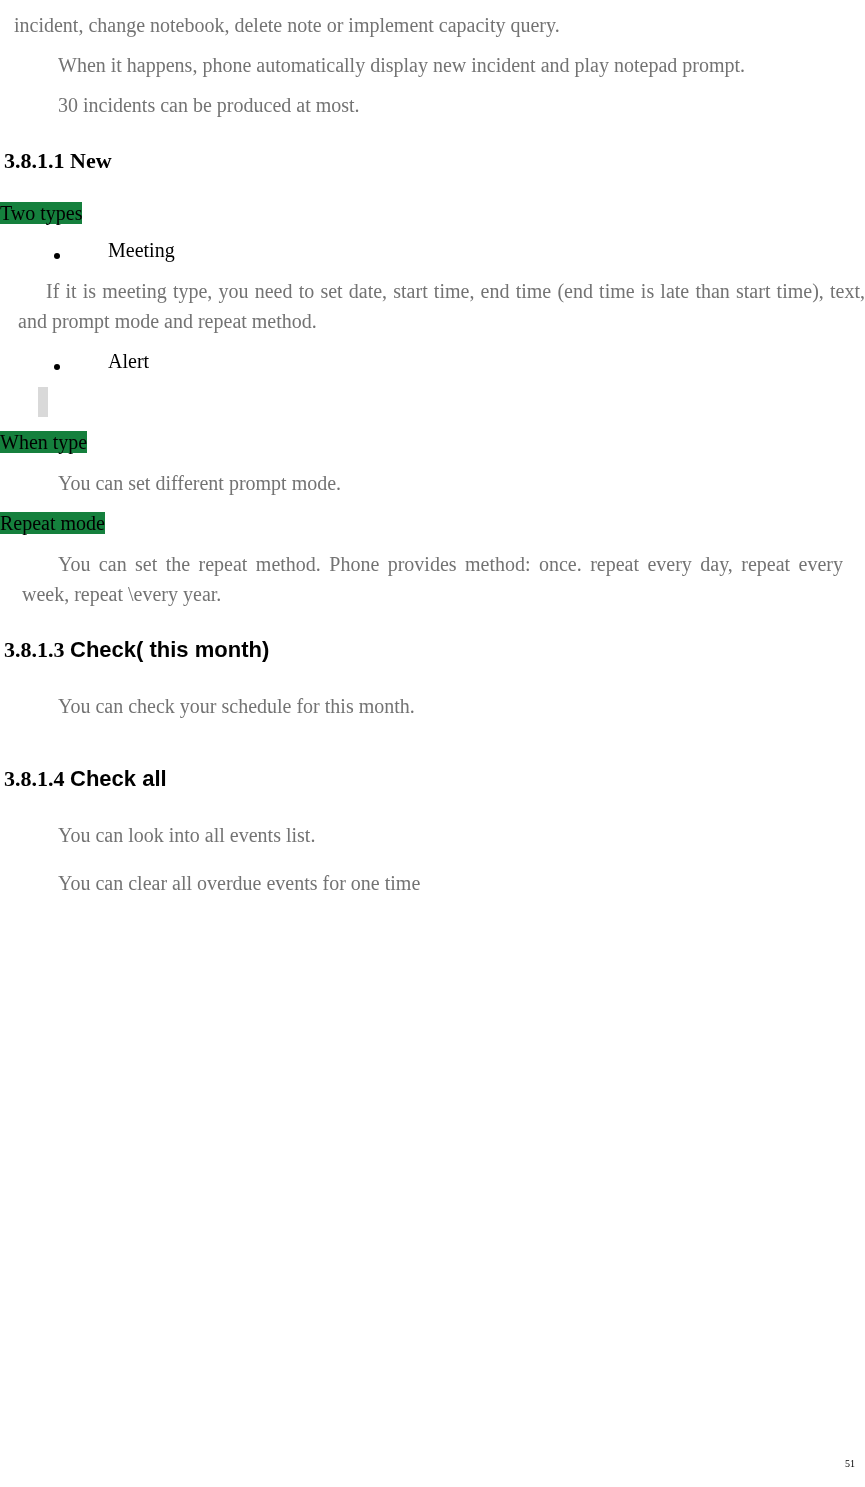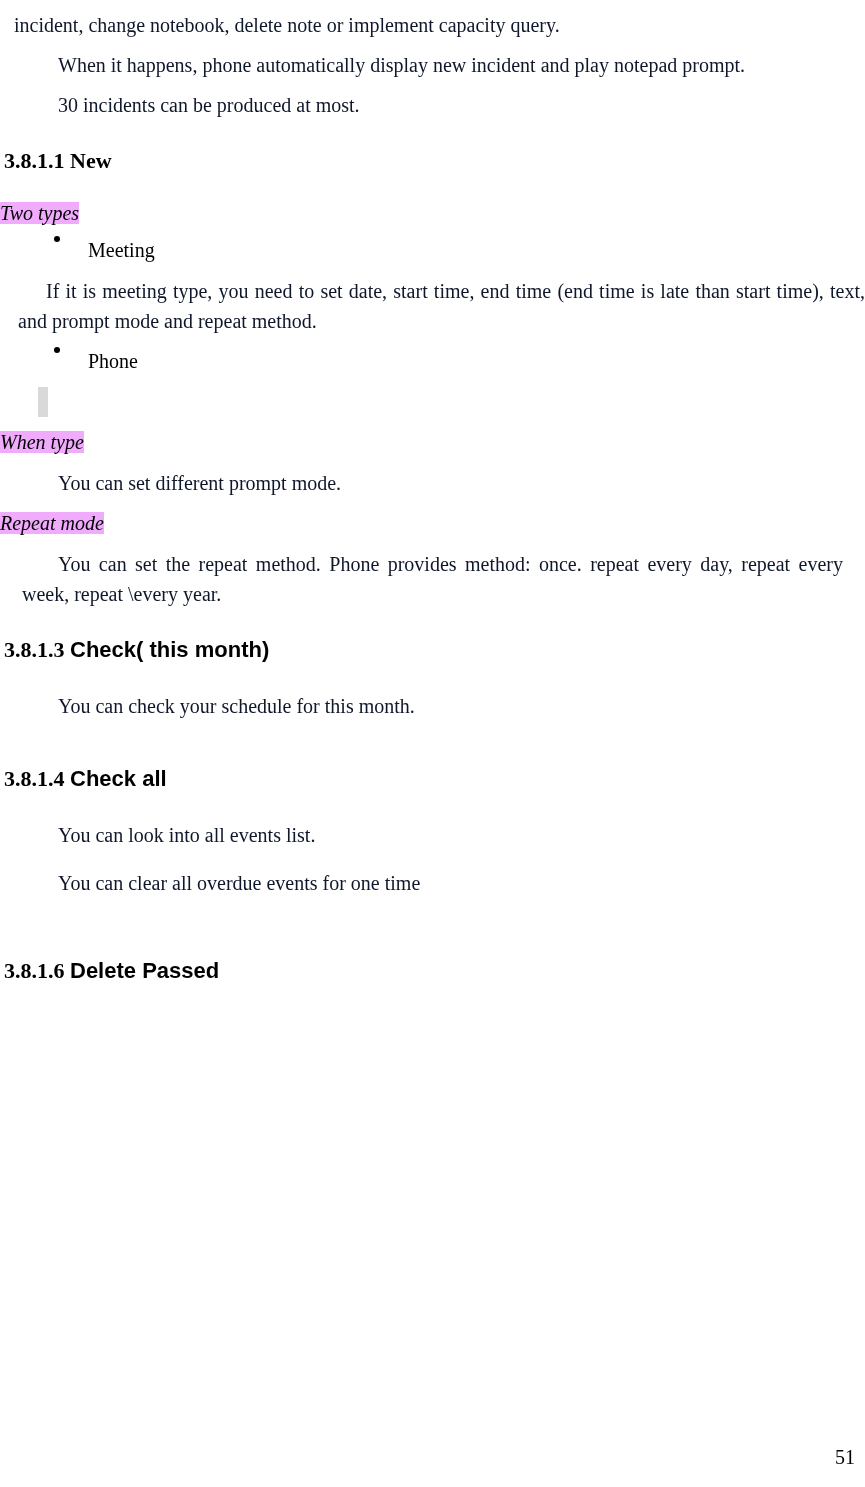--- a/index.html
+++ b/index.html
@@ -14,21 +14,21 @@
       height: 1487px;
       position: relative;
       padding: 0;
     }
     .content {
       padding: 10px 0 0 0;
     }
     .para {
       font-size: 20px;
       line-height: 1.5;
-      color: #0f172a;
+      color: #737373;
       text-align: justify;
     }
     .para-indent {
       text-indent: 36px;
       margin: 0 22px;
     }
     .para-continued {
       margin: 0 10px;
       padding-left: 4px;
     }
@@ -62,54 +62,54 @@
     }
     .heading-3 .num-bold {
       font-family: "Times New Roman", Times, serif;
       font-weight: bold;
     }
     .heading-3 .title-bold {
       font-family: Arial, Helvetica, sans-serif;
       font-weight: bold;
     }
     .highlight {
-      background-color: #f0abfc;
+      background-color: #15803d;
       display: inline;
-      font-style: italic;
     }
     .hl-label {
       font-size: 20px;
       margin: 14px 0 14px 0;
     }
     .bullet-item {
       font-size: 20px;
       margin: 10px 0 14px 54px;
       display: flex;
-      align-items: flex-start;
+      align-items: flex-end;
+      gap: 20px;
     }
     .bullet-dot {
       display: inline-block;
       width: 6px;
       height: 6px;
       background: #000;
       border-radius: 50%;
       margin-right: 28px;
       position: relative;
       top: -3px;
     }
     .hl-trail {
       background-color: #d9d9d9;
       display: inline-block;
       width: 10px;
     }
     .page-number {
       position: absolute;
       bottom: 18px;
       right: 10px;
-      font-size: 20px;
+      font-size: 10px;
       font-family: "Times New Roman", Times, serif;
     }
   </style>
 </head>
 <body>
 
 <div class="content">
 
   <p class="para para-continued spacing-small">incident, change notebook, delete note or implement capacity query.</p>
   <p class="para para-indent spacing-small">When it happens, phone automatically display new incident and play notepad prompt.</p>
@@ -124,21 +124,21 @@
 
   <div class="bullet-item">
     <span class="bullet-dot"></span>
     <span>Meeting</span>
   </div>
 
   <p class="para spacing-small" style="margin:0 0 14px 18px; text-indent:28px;">If it is meeting type, you need to set date, start time, end time (end time is late than start time), text, and prompt mode and repeat method.</p>
 
   <div class="bullet-item">
     <span class="bullet-dot"></span>
-    <span>Phone</span>
+    <span>Alert</span>
   </div>
 
   <p class="para spacing-small" style="margin:0 0 14px 10px; text-indent:28px;">
     <span class="hl-trail">&nbsp;</span>
   </p>
 
   <p class="hl-label"><span class="highlight">When type</span></p>
 
   <p class="para para-indent spacing-small" style="margin-bottom:14px;">You can set different prompt mode.</p>
 
@@ -156,20 +156,16 @@
   <h2 class="heading-2" style="margin-top:45px;">
     <span class="num">3.8.1.4</span>
     <span class="title-bold">Check all</span>
   </h2>
 
   <p class="para para-indent spacing-med">You can look into all events list.</p>
 
 
   <p class="para para-indent spacing-med">You can clear all overdue events for one time</p>
 
-  <h2 class="heading-3">
-    <span class="num-bold">3.8.1.6</span>
-    <span class="title-bold">Delete Passed</span>
-  </h2>
 
 
   <div class="page-number">51</div>
 </div>
 
 </body></html>

